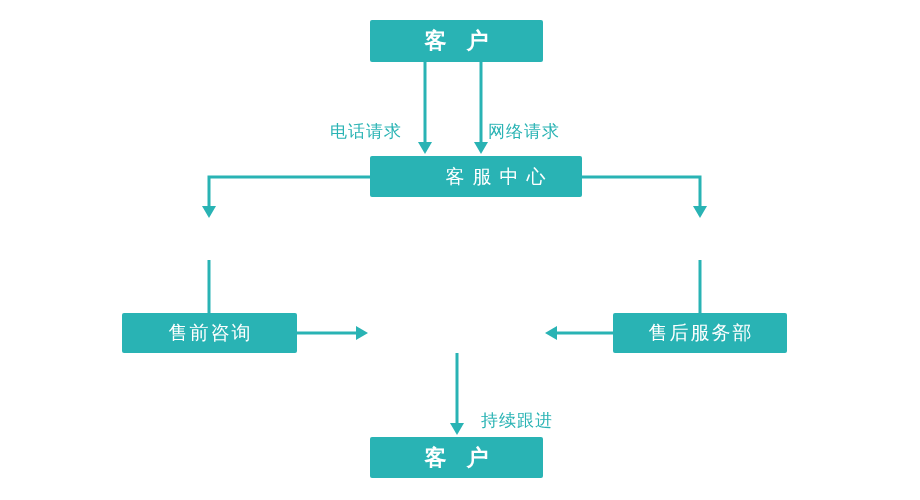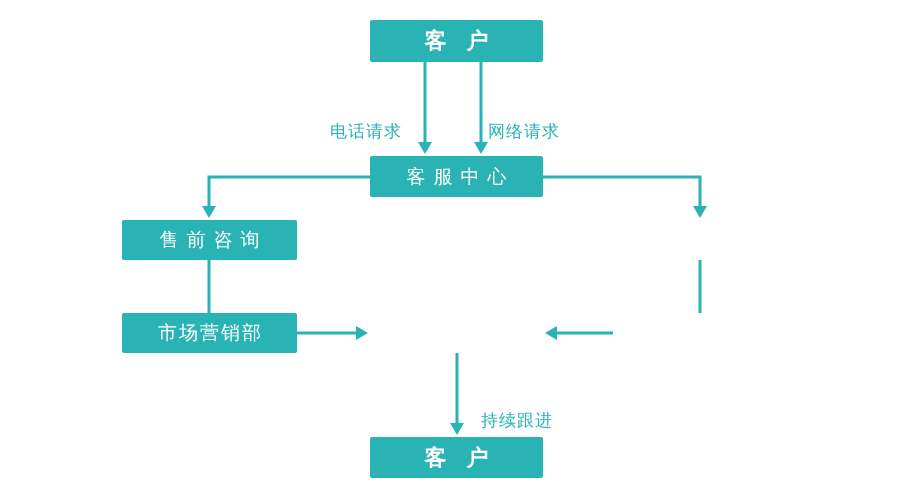--- a/index.html
+++ b/index.html
@@ -56,34 +56,34 @@
     <polygon points="557,326 557,340 545,333"></polygon>
 
     <line x1="457" y1="353" x2="457" y2="425"></line>
     <polygon points="450,423 464,423 457,435"></polygon>
   </svg>
 
   <div class="node" style="left:370px; top:20px; width:173px; height:42px;">
     <span class="node-label big">客 户</span>
   </div>
 
-  <div class="node" style="left:370px; top:156px; width:173px; height:41px;">
+  <div class="node" style="left:370px; top:156px; width:173px; height:41px;padding-left:39px;">
     <span class="node-label sp4">客服中心</span>
   </div>
 
-  <div class="node" style="left:122px; top:220px; width:175px; height:40px;">
-    <span class="node-label sp4">售前咨询</span>
+
+
+  <div class="node" style="left:122px; top:313px; width:175px; height:40px;">
+    <span class="node-label">售前咨询</span>
   </div>
 
 
-  <div class="node" style="left:122px; top:313px; width:175px; height:40px;">
-    <span class="node-label">市场营销部</span>
+  <div class="node" style="left:613px; top:313px; width:174px; height:40px;">
+    <span class="node-label">售后服务部</span>
   </div>
-
-
 
   <div class="node" style="left:370px; top:437px; width:173px; height:41px;">
     <span class="node-label big">客 户</span>
   </div>
 
   <span class="edge-label" style="left:330px; top:96px;">电话请求</span>
 
   <span class="edge-label" style="left:488px; top:96px;">网络请求</span>
 
   <span class="edge-label" style="left:481px; top:385px;">持续跟进</span>

